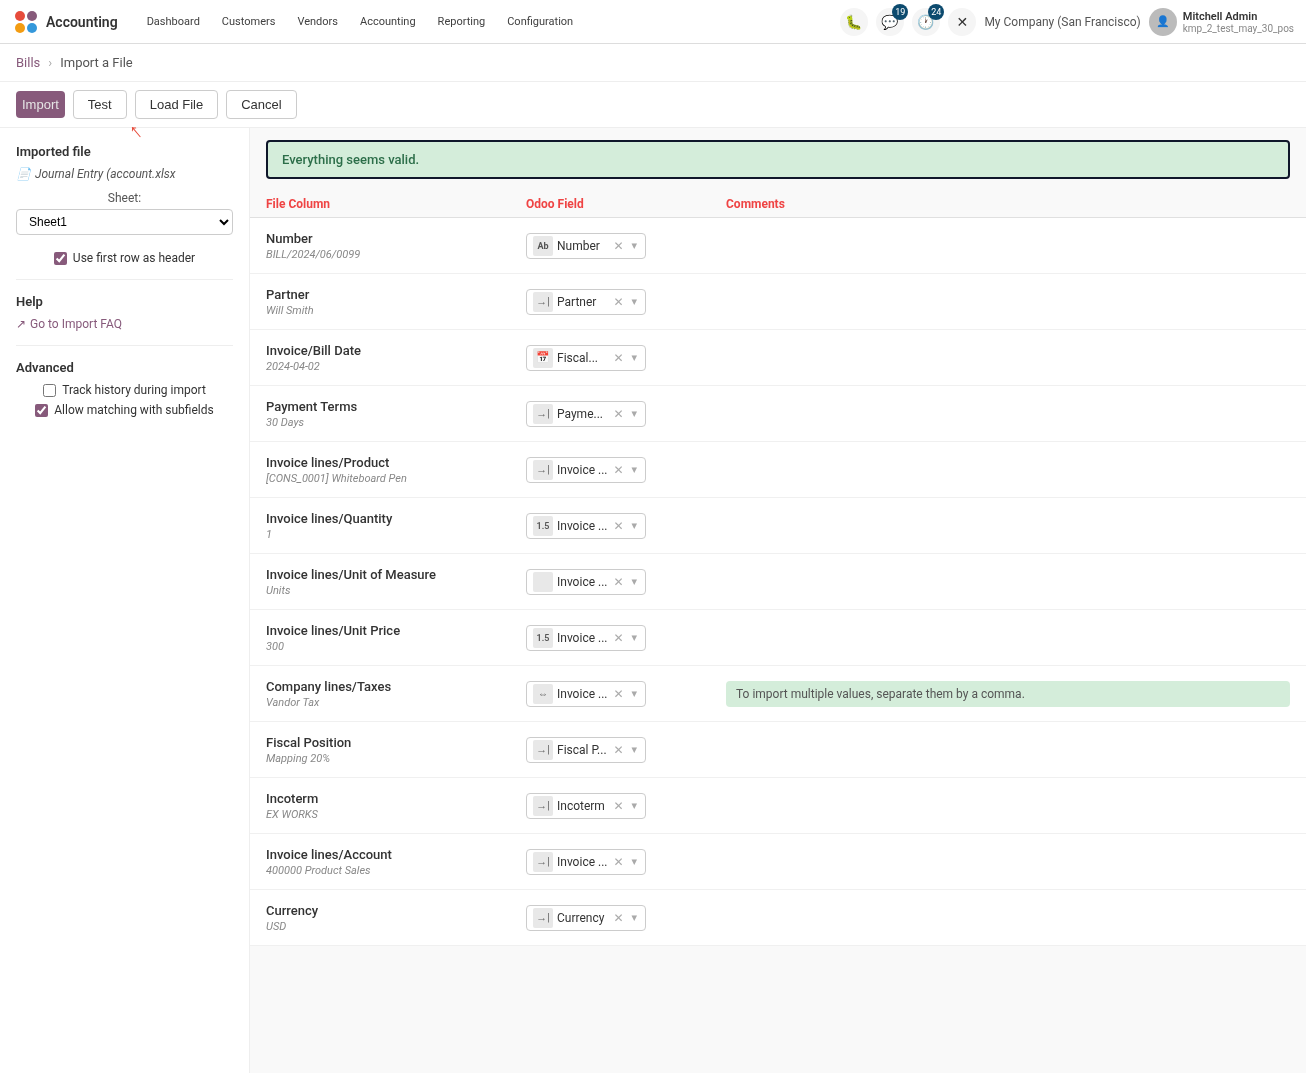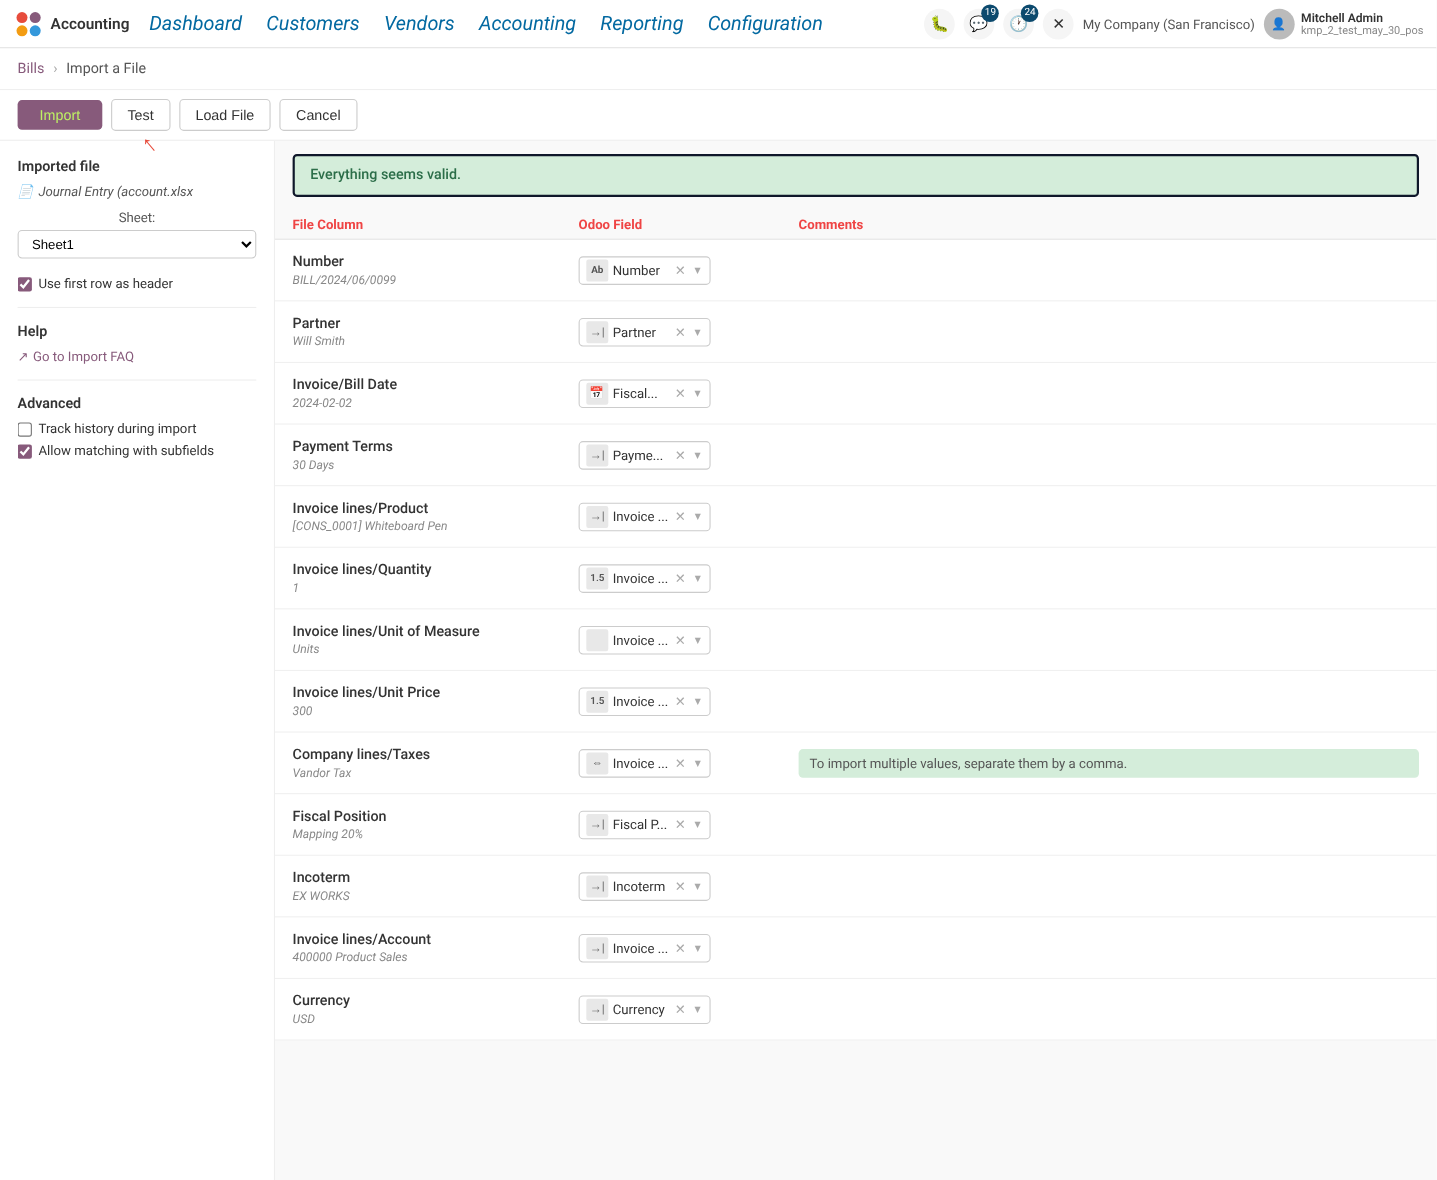--- a/index.html
+++ b/index.html
@@ -6,38 +6,37 @@
     body { font-family: -apple-system, BlinkMacSystemFont, 'Segoe UI', Roboto, sans-serif; font-size: 13px; color: #333; background: #f8f8f8; }
 
     
     .top-nav {
       display: flex;
       align-items: center;
       background: #fff;
       border-bottom: 1px solid #ddd;
       padding: 0 12px;
       height: 44px;
-      gap: 0;
+      gap: 11px;
     }
     .nav-logo {
       display: flex; align-items: center; gap: 6px; margin-right: 8px;
     }
     .nav-logo-icon {
       width: 28px; height: 28px;
     }
     .nav-brand { font-weight: 600; font-size: 14px; color: #333; }
     .nav-links { display: flex; align-items: center; gap: 2px; flex: 1; }
     .nav-link {
       padding: 4px 10px;
-      color: #0369a1;
-      font-size: 18px;
+      color: #404040;
+      font-size: 11px;
       cursor: pointer;
       border-radius: 4px;
       white-space: nowrap;
-      font-style: italic;
     }
     .nav-right {
       display: flex; align-items: center; gap: 8px;
     }
     .nav-icon-btn {
       width: 28px; height: 28px; border-radius: 50%;
       display: flex; align-items: center; justify-content: center;
       background: #f5f5f5; cursor: pointer; font-size: 14px; position: relative;
     }
     .badge {
@@ -71,22 +70,22 @@
     
     .action-bar {
       background: #fff;
       padding: 8px 16px;
       display: flex;
       align-items: center;
       gap: 8px;
       border-bottom: 1px solid #eee;
     }
     .btn-primary {
-      background: #875a7b; color: #bef264; border: none;
-      padding: 6px 20px; border-radius: 4px; cursor: pointer;
+      background: #875a7b; color: #e5e5e5; border: none;
+      padding: 6px 6px; border-radius: 4px; cursor: pointer;
       font-size: 13px; font-weight: 500;
     }
     .btn-secondary {
       background: #fff; color: #333; border: 1px solid #ccc;
       padding: 6px 14px; border-radius: 4px; cursor: pointer;
       font-size: 13px;
     }
 
     
     .main-layout {
@@ -111,21 +110,21 @@
       display: flex; align-items: center; gap: 4px;
     }
     .sidebar-label { font-size: 12px; color: #555; margin-bottom: 4px; margin-top: 10px; text-align: center; }
     .sidebar-select {
       width: 100%; padding: 4px 8px; border: 1px solid #ccc; border-radius: 4px;
       font-size: 12px; background: #fff; cursor: pointer;
     }
     .sidebar-divider { border: none; border-top: 1px solid #eee; margin: 14px 0; }
     .checkbox-row {
       display: flex; align-items: center; gap: 6px; margin: 6px 0;
-      font-size: 12px; color: #333; cursor: pointer;
+      font-size: 12px; color: #333; cursor: pointer; justify-content: center;
     }
     .checkbox-row input[type="checkbox"] { cursor: pointer; accent-color: #875a7b; }
     .help-link {
       color: #875a7b; font-size: 12px; cursor: pointer; text-decoration: none;
       display: flex; align-items: center; gap: 4px;
     }
 
     
     .content-area {
       flex: 1;
@@ -345,21 +344,21 @@
         <span class="odoo-field-dropdown">▾</span>
       </div>
     </div>
     <div class="field-col-comment">
       
     </div>
   </div>
         <div class="field-row">
     <div class="field-col-name">
       <div class="field-name">Invoice/Bill Date</div>
-      <div class="field-sample">2024-02-02</div>
+      <div class="field-sample">2024-04-02</div>
     </div>
     <div class="field-col-odoo">
       <div class="odoo-field-box">
         <div class="odoo-field-icon">
                 <span class="icon-cal">📅</span>
               </div>
         <span class="odoo-field-text">Fiscal...</span>
         <span class="odoo-field-clear">✕</span>
         <span class="odoo-field-dropdown">▾</span>
       </div>

